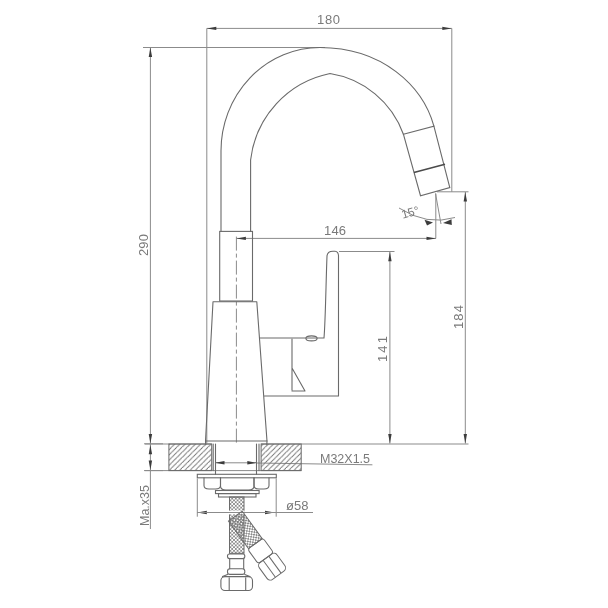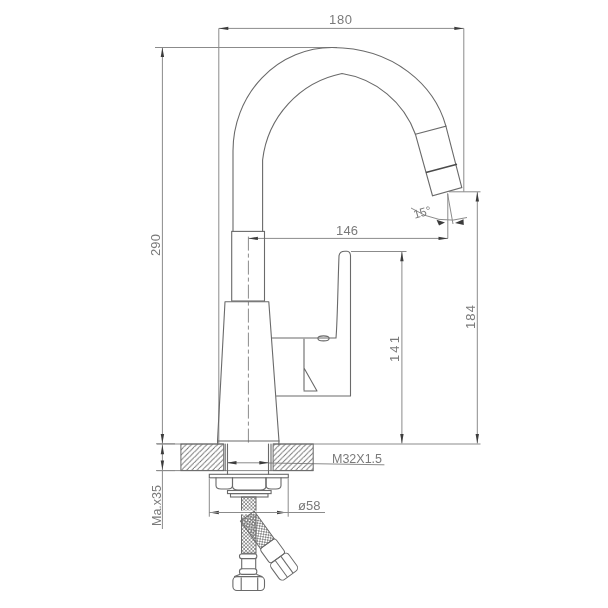--- a/index.html
+++ b/index.html
@@ -1,16 +1,16 @@
 <!DOCTYPE html>
 <html><head>
 <meta charset="utf-8">
 <style>
   html,body{margin:0;padding:0;background:#ffffff;}
-  .wrap{width:552px;height:608px;position:relative;background:#fff;padding-left:12px;}
+  .wrap{width:552px;height:608px;position:relative;background:#fff;}
   text{font-family:"Liberation Sans", sans-serif; fill:#7a7a7a;}
 </style>
 </head>
 <body>
 <div class="wrap">
 <svg width="608" height="608" viewBox="0 0 608 608">
 <defs>
   <pattern id="braid" width="3.6" height="3.6" patternUnits="userSpaceOnUse">
     <path d="M0,0 L3.6,3.6 M3.6,0 L0,3.6" stroke="#757575" stroke-width="0.75" fill="none"></path>
   </pattern>

